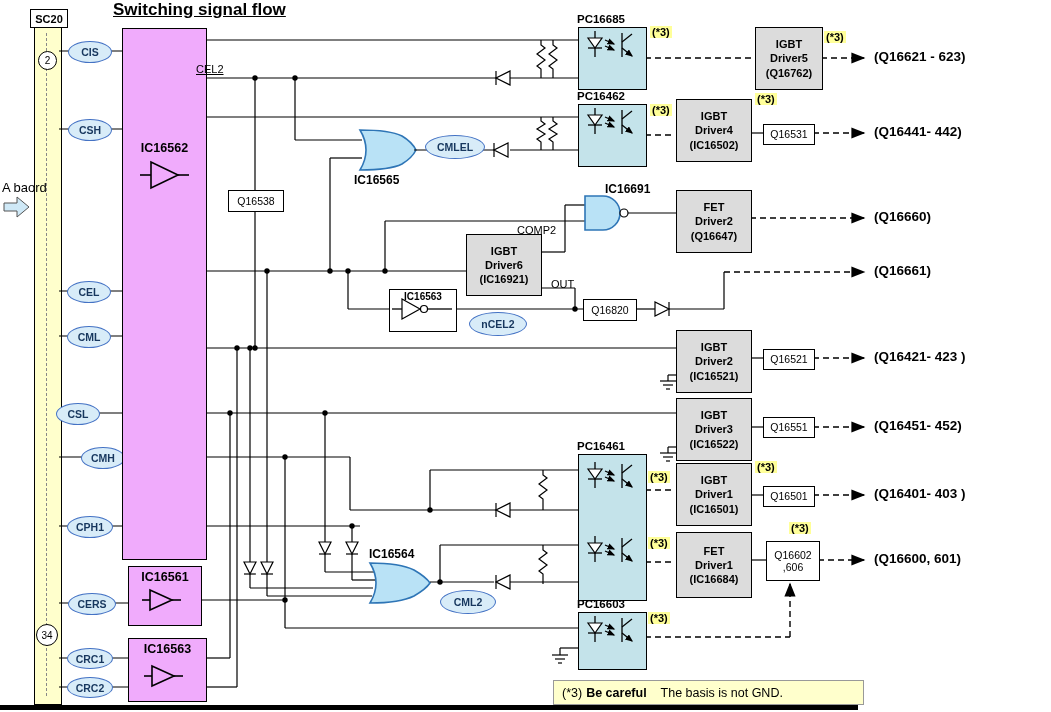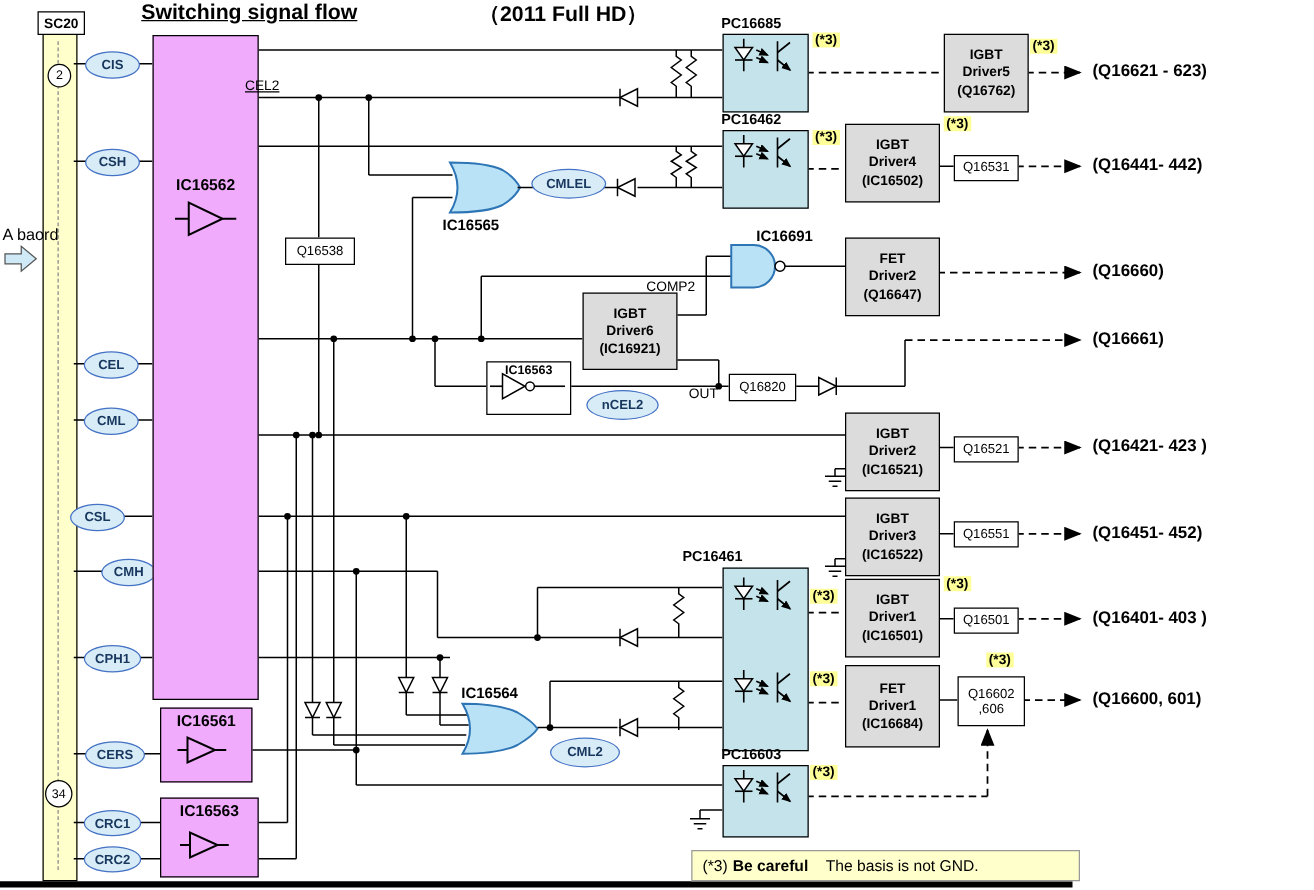--- a/index.html
+++ b/index.html
@@ -215,21 +215,20 @@
     <line class="w" x1="750" y1="495" x2="763" y2="495"></line>
     <line class="dash" x1="813" y1="495" x2="864" y2="495" marker-end="url(#arr)"></line>
     <line class="dash" x1="645" y1="562" x2="674" y2="562"></line>
     <line class="w" x1="750" y1="560" x2="766" y2="560"></line>
     <line class="dash" x1="818" y1="560" x2="864" y2="560" marker-end="url(#arr)"></line>
     <line class="dash" x1="645" y1="637" x2="790" y2="637"></line>
     <line class="dash" x1="790" y1="637" x2="790" y2="584" marker-end="url(#arr)"></line>
   </svg>
 
   <div class="abs title" style="left:113px;top:0px;text-decoration:underline;">Switching signal flow</div>
-  <div class="abs title" style="left:383px;top:0px;">（2011  Full HD）</div>
 
   <div class="abs conbox" style="left:30px;top:9px;width:36px;height:17px;z-index:2;">SC20</div>
   <div class="abs busbar" style="left:34px;top:26px;width:26px;height:677px;"></div>
   <div class="abs busdash" style="left:46px;top:33px;height:663px;z-index:1;"></div>
   <div class="abs pin" style="left:38px;top:51px;width:17px;height:17px;z-index:2;">2</div>
   <div class="abs pin" style="left:36px;top:624px;width:20px;height:20px;z-index:2;">34</div>
   <div class="abs" style="left:2px;top:180px;font-size:13px;z-index:2;">A baord</div>
 
   <div class="abs ellipse" style="left:68px;top:41px;width:42px;height:20px;">CIS</div>
   <div class="abs ellipse" style="left:68px;top:119px;width:42px;height:20px;">CSH</div>
@@ -256,30 +255,30 @@
   <div class="abs qbox" style="left:583px;top:299px;width:52px;height:20px;">Q16820</div>
   <div class="abs" style="left:389px;top:289px;width:66px;height:41px;background:#fff;border:1px solid #000;z-index:2;">
     <div class="abs" style="left:0;top:1px;width:100%;text-align:center;font-size:10px;font-weight:bold;">IC16563</div>
   </div>
 
   <div class="abs partlabel" style="left:354px;top:173px;font-size:12px;">IC16565</div>
   <div class="abs partlabel" style="left:369px;top:547px;font-size:12px;">IC16564</div>
   <div class="abs partlabel" style="left:605px;top:182px;font-size:12px;">IC16691</div>
   <div class="abs netlabel" style="left:196px;top:63px;text-decoration:underline;">CEL2</div>
   <div class="abs netlabel" style="left:517px;top:224px;">COMP2</div>
-  <div class="abs netlabel" style="left:551px;top:278px;margin-top:31px;">OUT</div>
+  <div class="abs netlabel" style="left:551px;top:278px;">OUT</div>
   <div class="abs ellipse" style="left:425px;top:135px;width:58px;height:22px;">CMLEL</div>
   <div class="abs ellipse" style="left:469px;top:312px;width:56px;height:22px;">nCEL2</div>
   <div class="abs ellipse" style="left:440px;top:590px;width:54px;height:22px;">CML2</div>
 
   <div class="abs partlabel" style="left:577px;top:13px;">PC16685</div>
   <div class="abs opto" style="left:578px;top:27px;width:67px;height:61px;"></div>
   <div class="abs partlabel" style="left:577px;top:90px;">PC16462</div>
   <div class="abs opto" style="left:578px;top:104px;width:67px;height:61px;"></div>
-  <div class="abs partlabel" style="left:546px;top:440px;">PC16461</div>
+  <div class="abs partlabel" style="left:577px;top:440px;">PC16461</div>
   <div class="abs opto" style="left:578px;top:454px;width:67px;height:145px;"></div>
   <div class="abs partlabel" style="left:577px;top:598px;">PC16603</div>
   <div class="abs opto" style="left:578px;top:612px;width:67px;height:56px;"></div>
 
   <div class="abs drv" style="left:755px;top:27px;width:66px;height:61px;">IGBT
 Driver5
 (Q16762)</div>
   <div class="abs drv" style="left:676px;top:99px;width:74px;height:61px;">IGBT
 Driver4
 (IC16502)</div>

